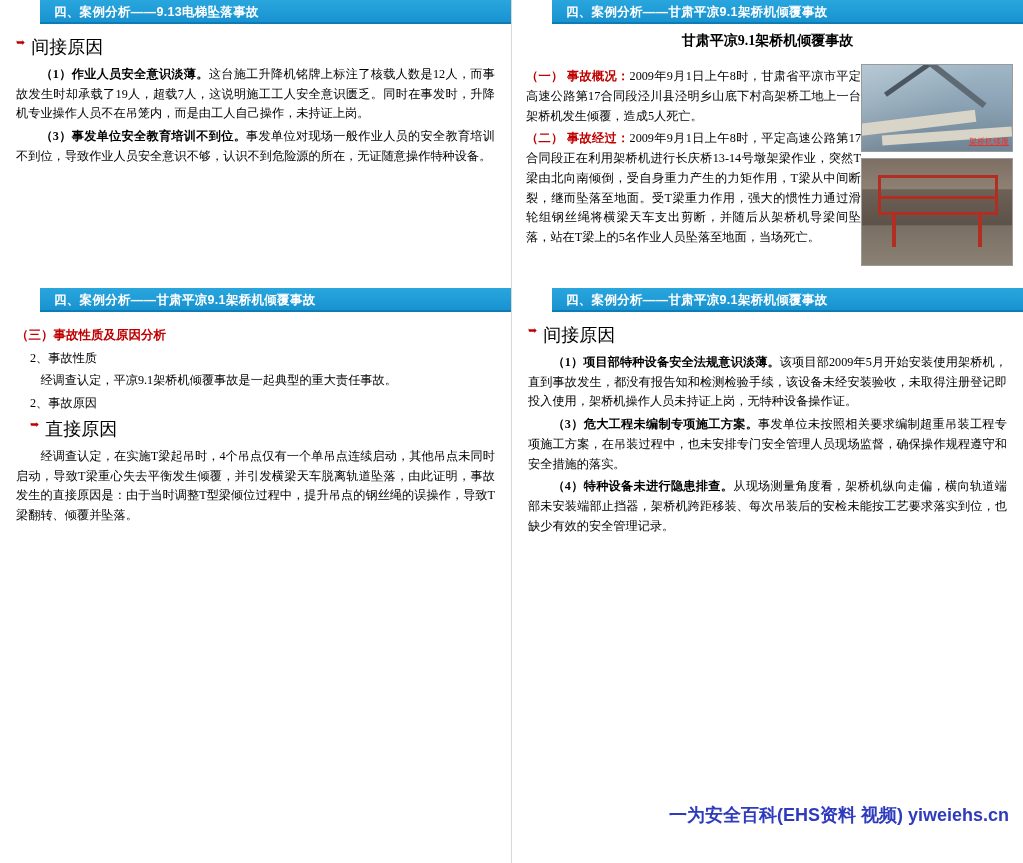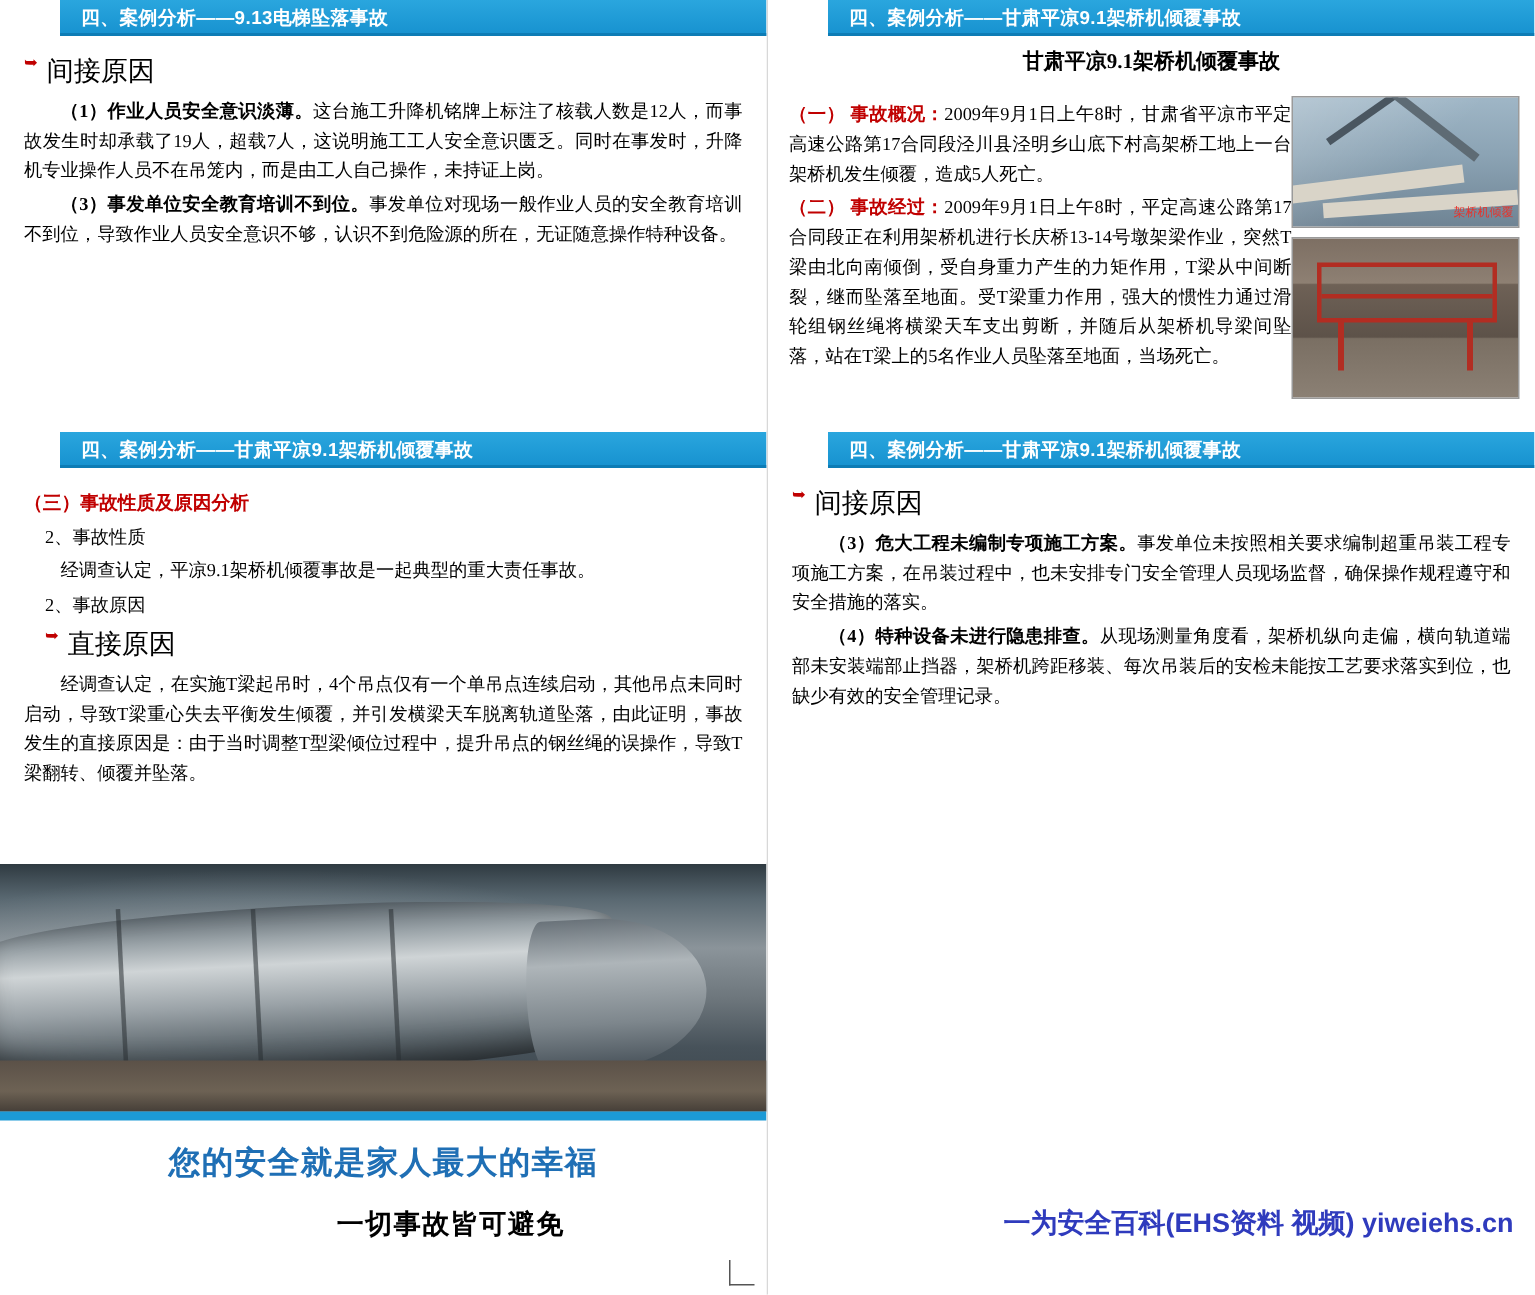--- a/index.html
+++ b/index.html
@@ -143,20 +143,21 @@
   .img-crane .b2 { left: 20px; top: 66px; width: 130px; height: 10px; transform: rotate(-4deg); }
   .img-crane .b3 { left: 60px; top: 16px; width: 70px; height: 6px; transform: rotate(38deg); background:#5e6b74; }
   .img-crane .b4 { left: 18px; top: 10px; width: 60px; height: 5px; transform: rotate(-35deg); background:#4a5660; }
   .img-crane .redtag {
     position: absolute;
     right: 3px;
     bottom: 4px;
     color: #e8322a;
     font-size: 8px;
     font-family: "Liberation Sans", "DejaVu Sans", sans-serif;
+    text-decoration: underline;
   }
   .img-bridge {
     height: 108px;
     margin-top: 6px;
     background:
       linear-gradient(to bottom, #7d6f63 0%, #8e8073 28%, #6e6156 29%, #5d5249 62%, #7a6f63 63%, #8b8074 100%);
   }
   .img-bridge .truss {
     position: absolute;
     left: 16px;
@@ -371,40 +372,29 @@
     <div class="slide-header">
       <span>四、案例分析——甘肃平凉9.1架桥机倾覆事故</span>
       <span class="hdr-underline"></span>
     </div>
     <div class="slide-body">
       <div class="bullet-row">
         <span class="bullet-mark">➥</span>
         <span class="bullet-text">间接原因</span>
       </div>
       <p class="para">
+        <span class="b">（1）项目部特种设备安全法规意识淡薄。</span><span>该项目部2009年5月开始安装使用架桥机，直到事故发生，都没有报告知和检测检验手续，该设备未经安装验收，未取得注册登记即投入使用，架桥机操作人员未持证上岗，无特种设备操作证。</span>
+      </p>
+      <p class="para">
         <span class="b">（3）危大工程未编制专项施工方案。</span><span>事发单位未按照相关要求编制超重吊装工程专项施工方案，在吊装过程中，也未安排专门安全管理人员现场监督，确保操作规程遵守和安全措施的落实。</span>
       </p>
       <p class="para">
         <span class="b">（4）特种设备未进行隐患排查。</span><span>从现场测量角度看，架桥机纵向走偏，横向轨道端部未安装端部止挡器，架桥机跨距移装、每次吊装后的安检未能按工艺要求落实到位，也缺少有效的安全管理记录。</span>
       </p>
     </div>
   </div>
 
-  <div class="slide" id="slide-5">
-    <div class="s5-photo">
-      <span class="vessel"></span>
-      <span class="ring" style="left:80px"></span>
-      <span class="ring" style="left:170px"></span>
-      <span class="ring" style="left:262px"></span>
-      <span class="cap"></span>
-      <span class="ground"></span>
-    </div>
-    <div class="s5-divider"></div>
-    <div class="s5-slogan">您的安全就是家人最大的幸福</div>
-    <div class="s5-subslogan">一切事故皆可避免</div>
-    <div class="crop-mark"></div>
-  </div>
 
   <div class="slide" id="slide-6">
     <div class="s6-watermark">一为安全百科(EHS资料 视频) yiweiehs.cn</div>
   </div>
 
 </div>
 
 </body></html>

